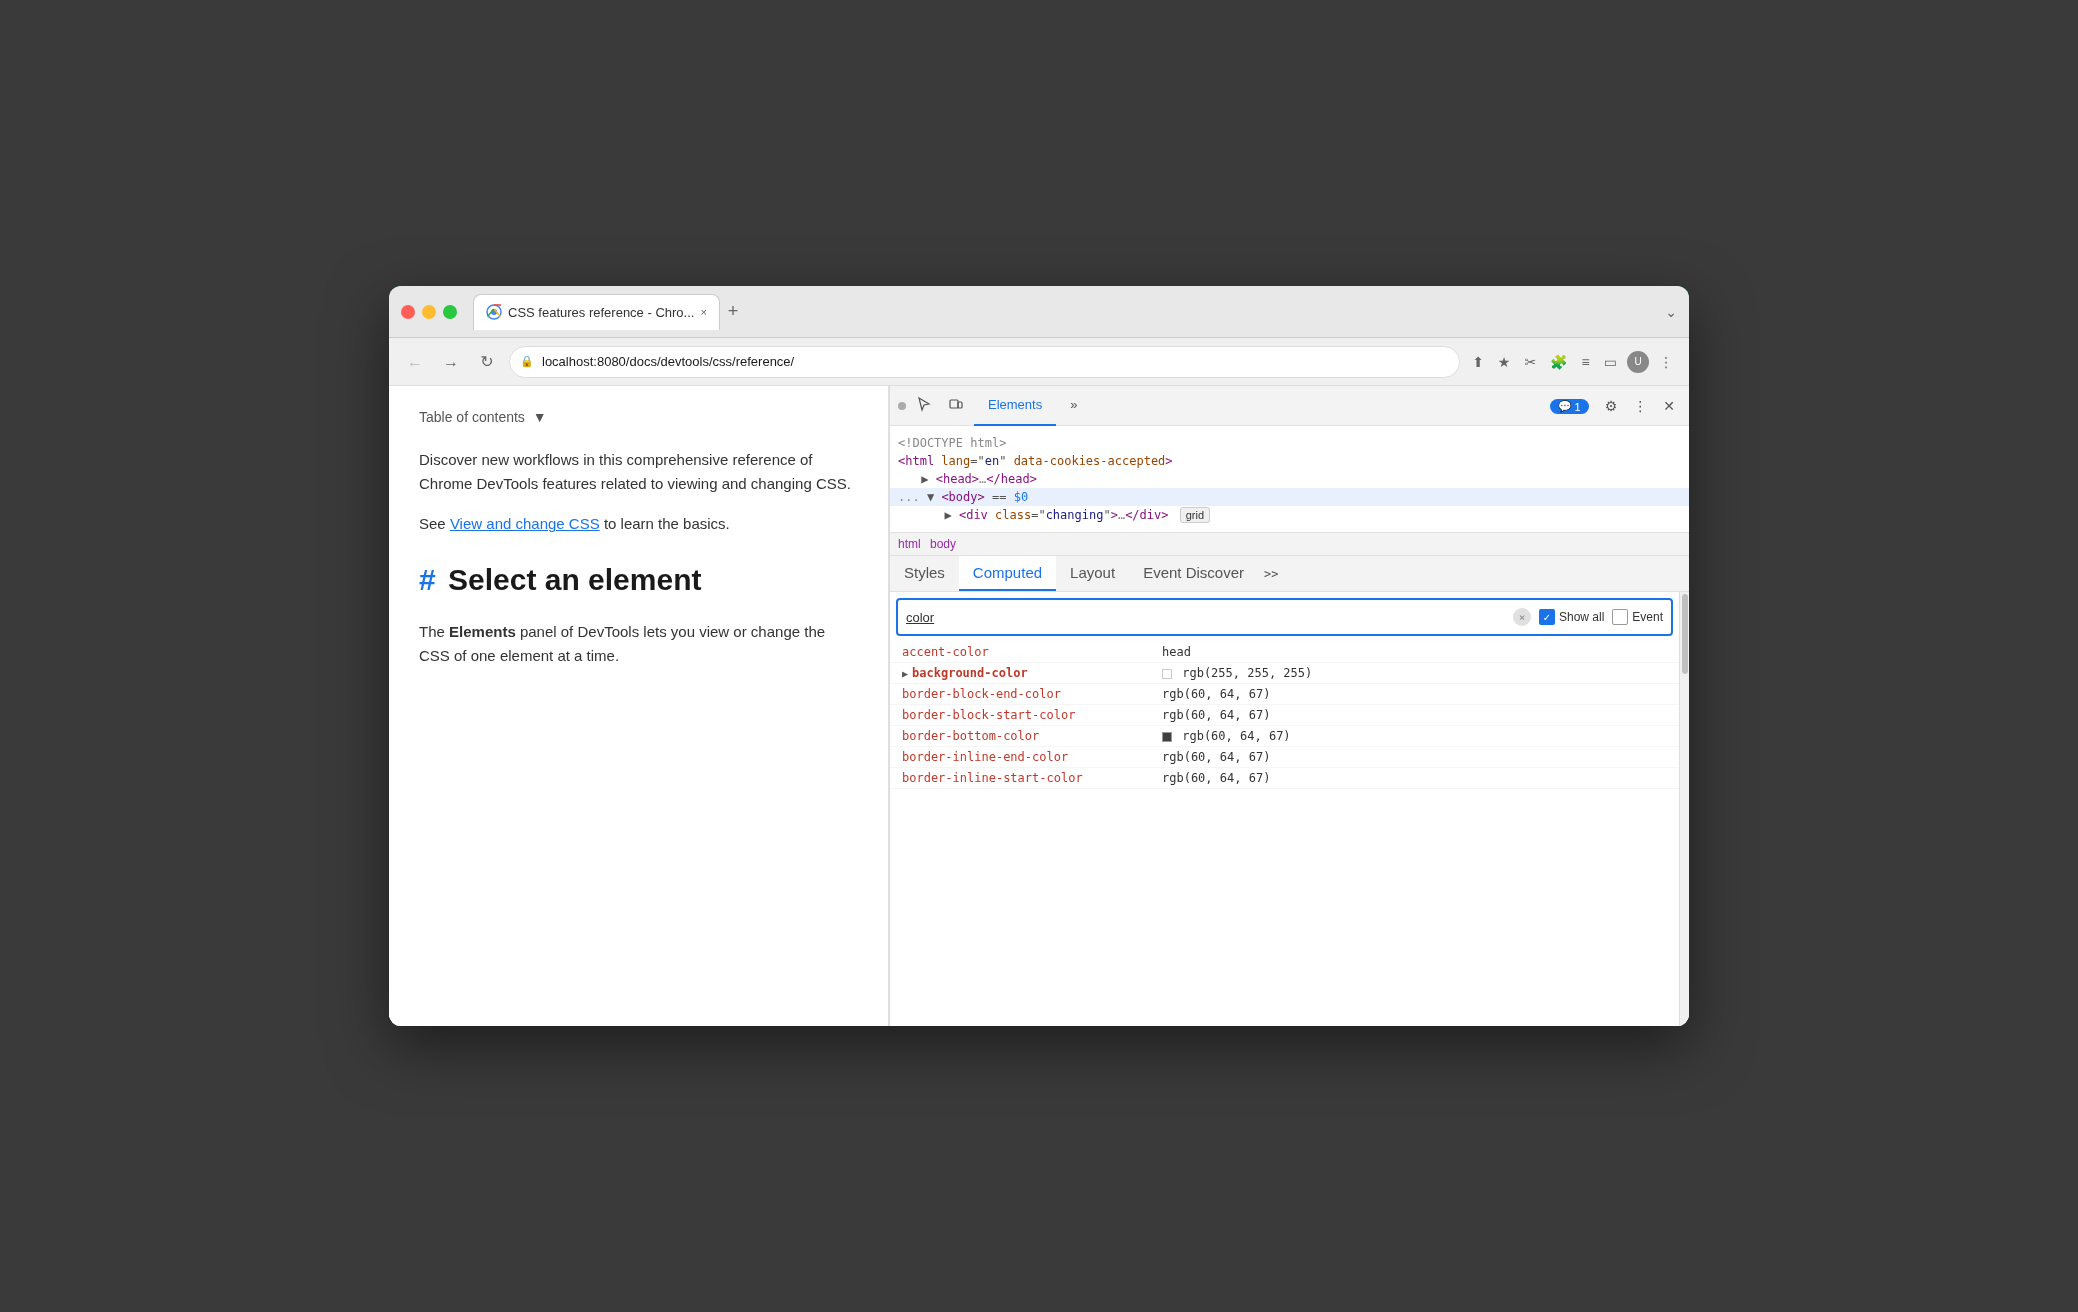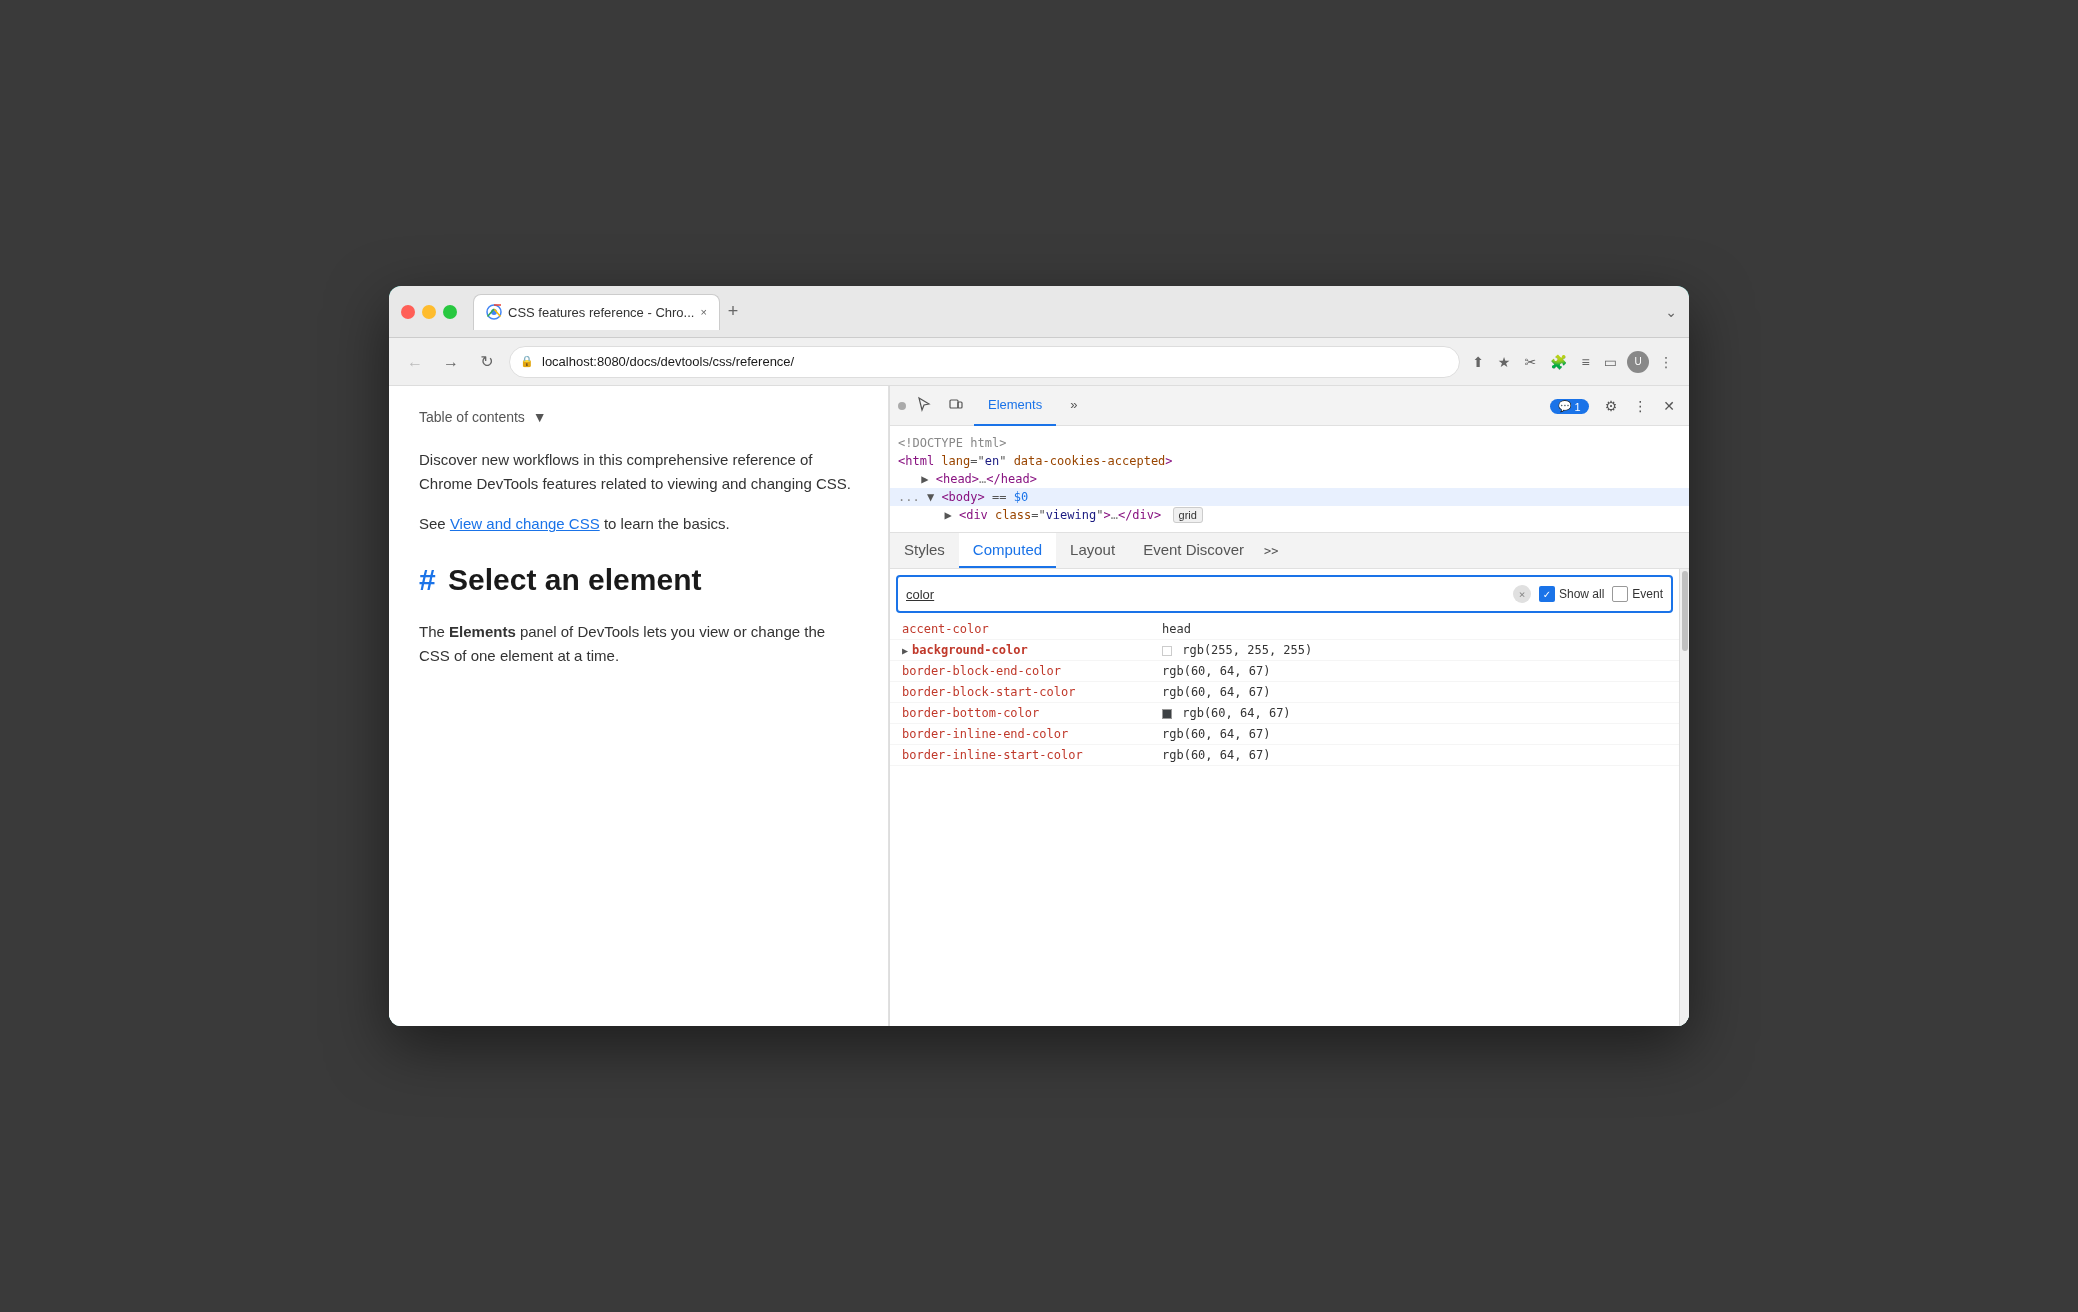--- a/index.html
+++ b/index.html
@@ -555,25 +555,29 @@
           <span class="html-comment">... </span>
           <span class="tree-arrow">▼</span>
           <span class="html-tag"> &lt;body&gt;</span>
           <span class="html-eq"> == </span>
           <span class="dollar-var">$0</span>
         </div>
         <div class="tree-line">
           <span class="tree-indent"></span>
           <span class="tree-indent"></span>
           <span class="tree-arrow">▶</span>
-          <span class="html-tag"> &lt;div </span><span class="html-attr">class</span><span class="html-eq">="</span><span class="html-val">viewing</span><span class="html-eq">"</span><span class="html-tag">&gt;</span><span class="html-comment">…</span><span class="html-tag">&lt;/div&gt;</span>
+          <span class="html-tag"> &lt;div </span><span class="html-attr">class</span><span class="html-eq">="</span><span class="html-val">changing</span><span class="html-eq">"</span><span class="html-tag">&gt;</span><span class="html-comment">…</span><span class="html-tag">&lt;/div&gt;</span>
           <span class="badge-grid">grid</span>
         </div>
       </div>
 
+      <div class="breadcrumb-bar">
+        <span class="bc-item">html</span>
+        <span class="bc-item">body</span>
+      </div>
 
       <div class="tabs-row">
         <div class="panel-tab">Styles</div>
         <div class="panel-tab active">Computed</div>
         <div class="panel-tab">Layout</div>
         <div class="panel-tab">Event Discover</div>
         <div class="tabs-more">&gt;&gt;</div>
       </div>
 
       <div class="computed-panel-outer">

